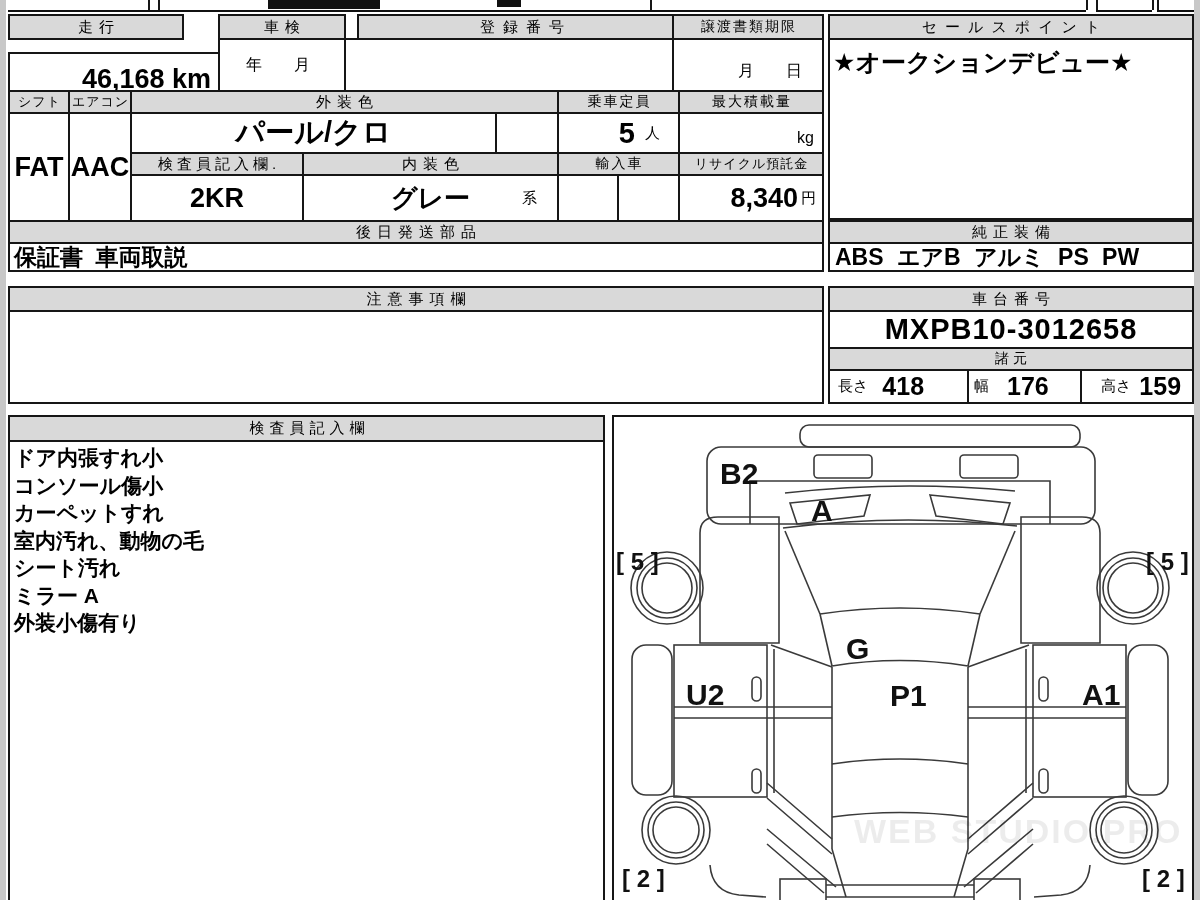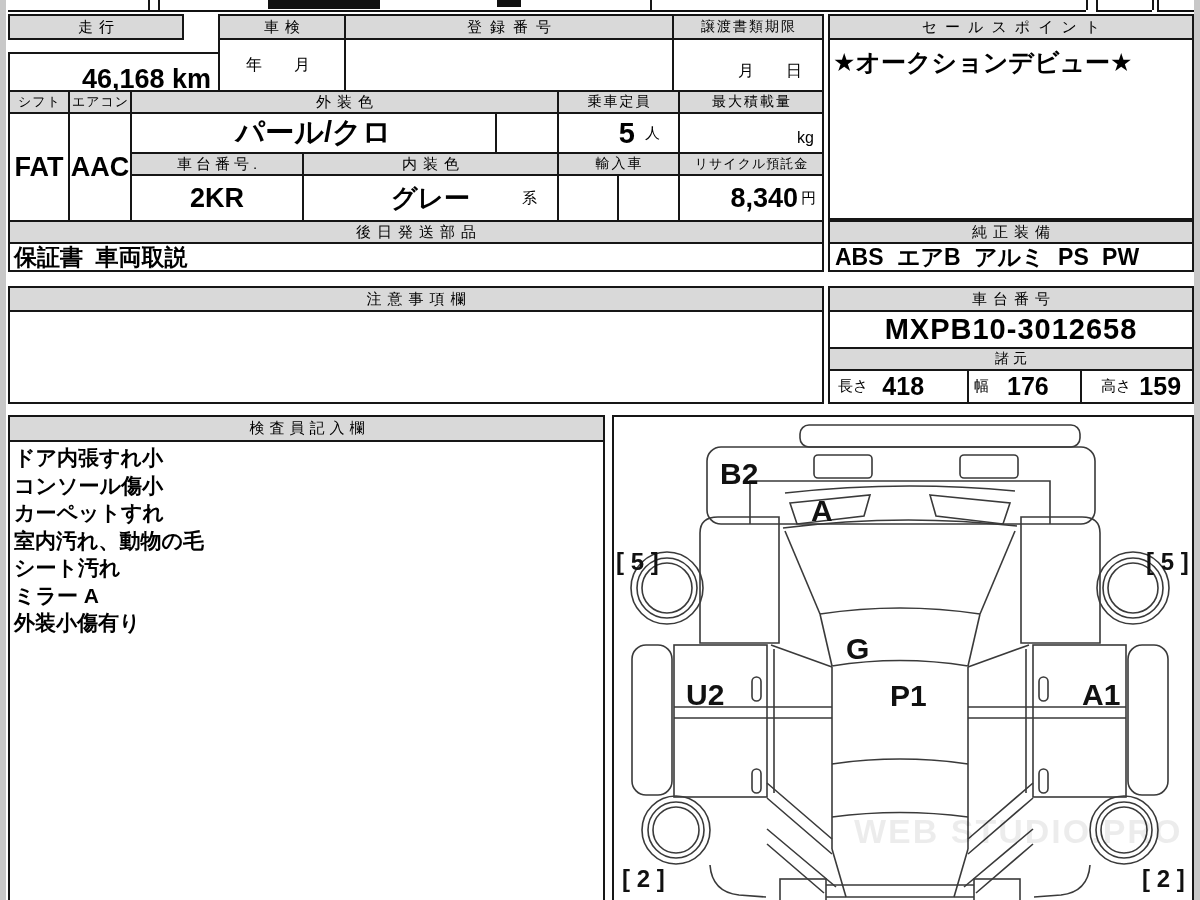--- a/index.html
+++ b/index.html
@@ -40,21 +40,21 @@
     <div class="stub" style="left:1086px;"></div>
     <div class="stub" style="left:1096px;"></div>
     <div class="stub" style="left:1152px;"></div>
     <div class="stub" style="left:1157px;"></div>
     <div class="blob" style="left:268px;top:0;width:112px;height:9px;"></div>
     <div class="blob" style="left:497px;top:0;width:24px;height:7px;"></div>
   </div>
 
   <div class="cell hd" style="left:8px;top:14px;width:176px;height:26px;">走行</div>
   <div class="cell hd" style="left:218px;top:14px;width:128px;height:26px;">車検</div>
-  <div class="cell hd ls8" style="left:344px;top:14px;width:330px;height:26px;">登録番号</div>
+  <div class="cell hd ls8" style="left:357px;top:14px;width:330px;height:26px;">登録番号</div>
   <div class="cell hd s14" style="left:672px;top:14px;width:152px;height:26px;">譲渡書類期限</div>
 
   <div class="cell right b" style="left:8px;top:52px;width:212px;height:54px;font-size:27px;padding-right:7px;">46,168 km</div>
   <div class="cell center" style="left:218px;top:38px;width:128px;height:54px;font-size:16px;letter-spacing:8px;">年　月</div>
   <div class="cell" style="left:344px;top:38px;width:330px;height:54px;"></div>
   <div class="cell right bottom" style="left:672px;top:38px;width:152px;height:54px;font-size:16px;letter-spacing:8px;padding:0 12px 8px 0;">月　日</div>
 
   <div class="cell hd s13" style="left:8px;top:90px;width:62px;height:24px;">シフト</div>
   <div class="cell hd s13" style="left:68px;top:90px;width:64px;height:24px;">エアコン</div>
   <div class="cell hd" style="left:130px;top:90px;width:429px;height:24px;">外装色</div>
@@ -65,21 +65,21 @@
   <div class="cell center b" style="left:68px;top:112px;width:64px;height:110px;font-size:27px;">AAC</div>
 
   <div class="cell center b" style="left:130px;top:112px;width:367px;height:42px;font-size:29px;">パール/クロ</div>
   <div class="cell" style="left:495px;top:112px;width:64px;height:42px;"></div>
   <div class="cell right" style="left:557px;top:112px;width:123px;height:42px;padding-right:18px;">
     <span class="b" style="font-size:29px;">5</span>
     <span class="suffix" style="font-size:15px;margin-left:10px;">人</span>
   </div>
   <div class="cell right bottom" style="left:678px;top:112px;width:146px;height:42px;font-size:16px;padding:17px 8px 5px 0;">kg</div>
 
-  <div class="cell hd ls4" style="left:130px;top:152px;width:174px;height:24px;">車台番号.</div>
+  <div class="cell hd ls4" style="left:130px;top:152px;width:174px;height:24px;">検査員記入欄.</div>
   <div class="cell hd" style="left:302px;top:152px;width:257px;height:24px;">内装色</div>
   <div class="cell hd s14" style="left:557px;top:152px;width:123px;height:24px;">輸入車</div>
   <div class="cell hd s13" style="left:678px;top:152px;width:146px;height:24px;">リサイクル預託金</div>
 
   <div class="cell center b" style="left:130px;top:174px;width:174px;height:48px;font-size:27px;">2KR</div>
   <div class="cell center b" style="left:302px;top:174px;width:257px;height:48px;font-size:26px;position:absolute;">
     <span>グレー</span>
     <span class="suffix" style="position:absolute;right:20px;font-size:15px;">系</span>
   </div>
   <div class="cell" style="left:557px;top:174px;width:62px;height:48px;"></div>

